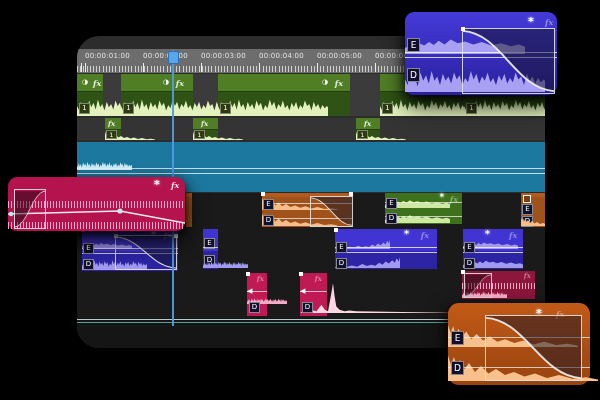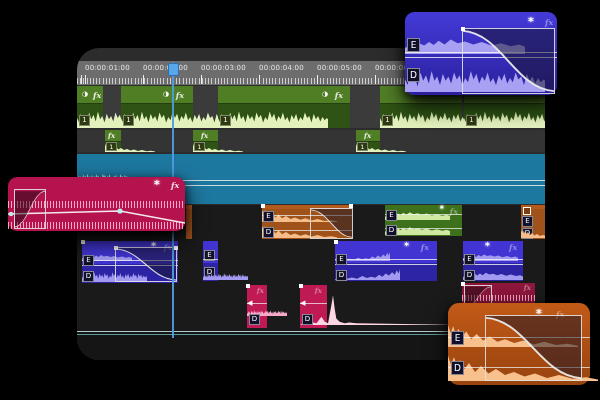--- a/index.html
+++ b/index.html
@@ -1,19 +1,19 @@
 <!DOCTYPE html>
 <html><head>
 <meta charset="utf-8">
 <style>
   html,body{margin:0;padding:0;background:#000;}
   .stage{position:relative;width:600px;height:400px;background:#000;overflow:hidden;
          font-family:"DejaVu Sans",sans-serif;}
   
-  .panel{position:absolute;left:77px;top:48px;width:468px;height:312px;border-radius:22px;
+  .panel{position:absolute;left:77px;top:36px;width:468px;height:312px;border-radius:22px;
          background:#2c2c2c;overflow:hidden;}
   .rowbg{position:absolute;left:0;right:0;}
   
   .ruler{position:absolute;left:0;top:13px;width:468px;height:24px;background:#6d6d6d;}
   .tc{position:absolute;top:3px;font-size:7px;color:#e3e3e3;letter-spacing:.2px;}
   .ticks{position:absolute;left:0;right:0;bottom:1px;height:6px;
          background:repeating-linear-gradient(90deg,#cfcfcf 0 1px,transparent 1px 3.2px);}
   .majorticks{position:absolute;left:0;right:0;bottom:1px;height:9px;
          background:repeating-linear-gradient(90deg,#ededed 0 1px,transparent 1px 58px);
          background-position:8px 0;}

